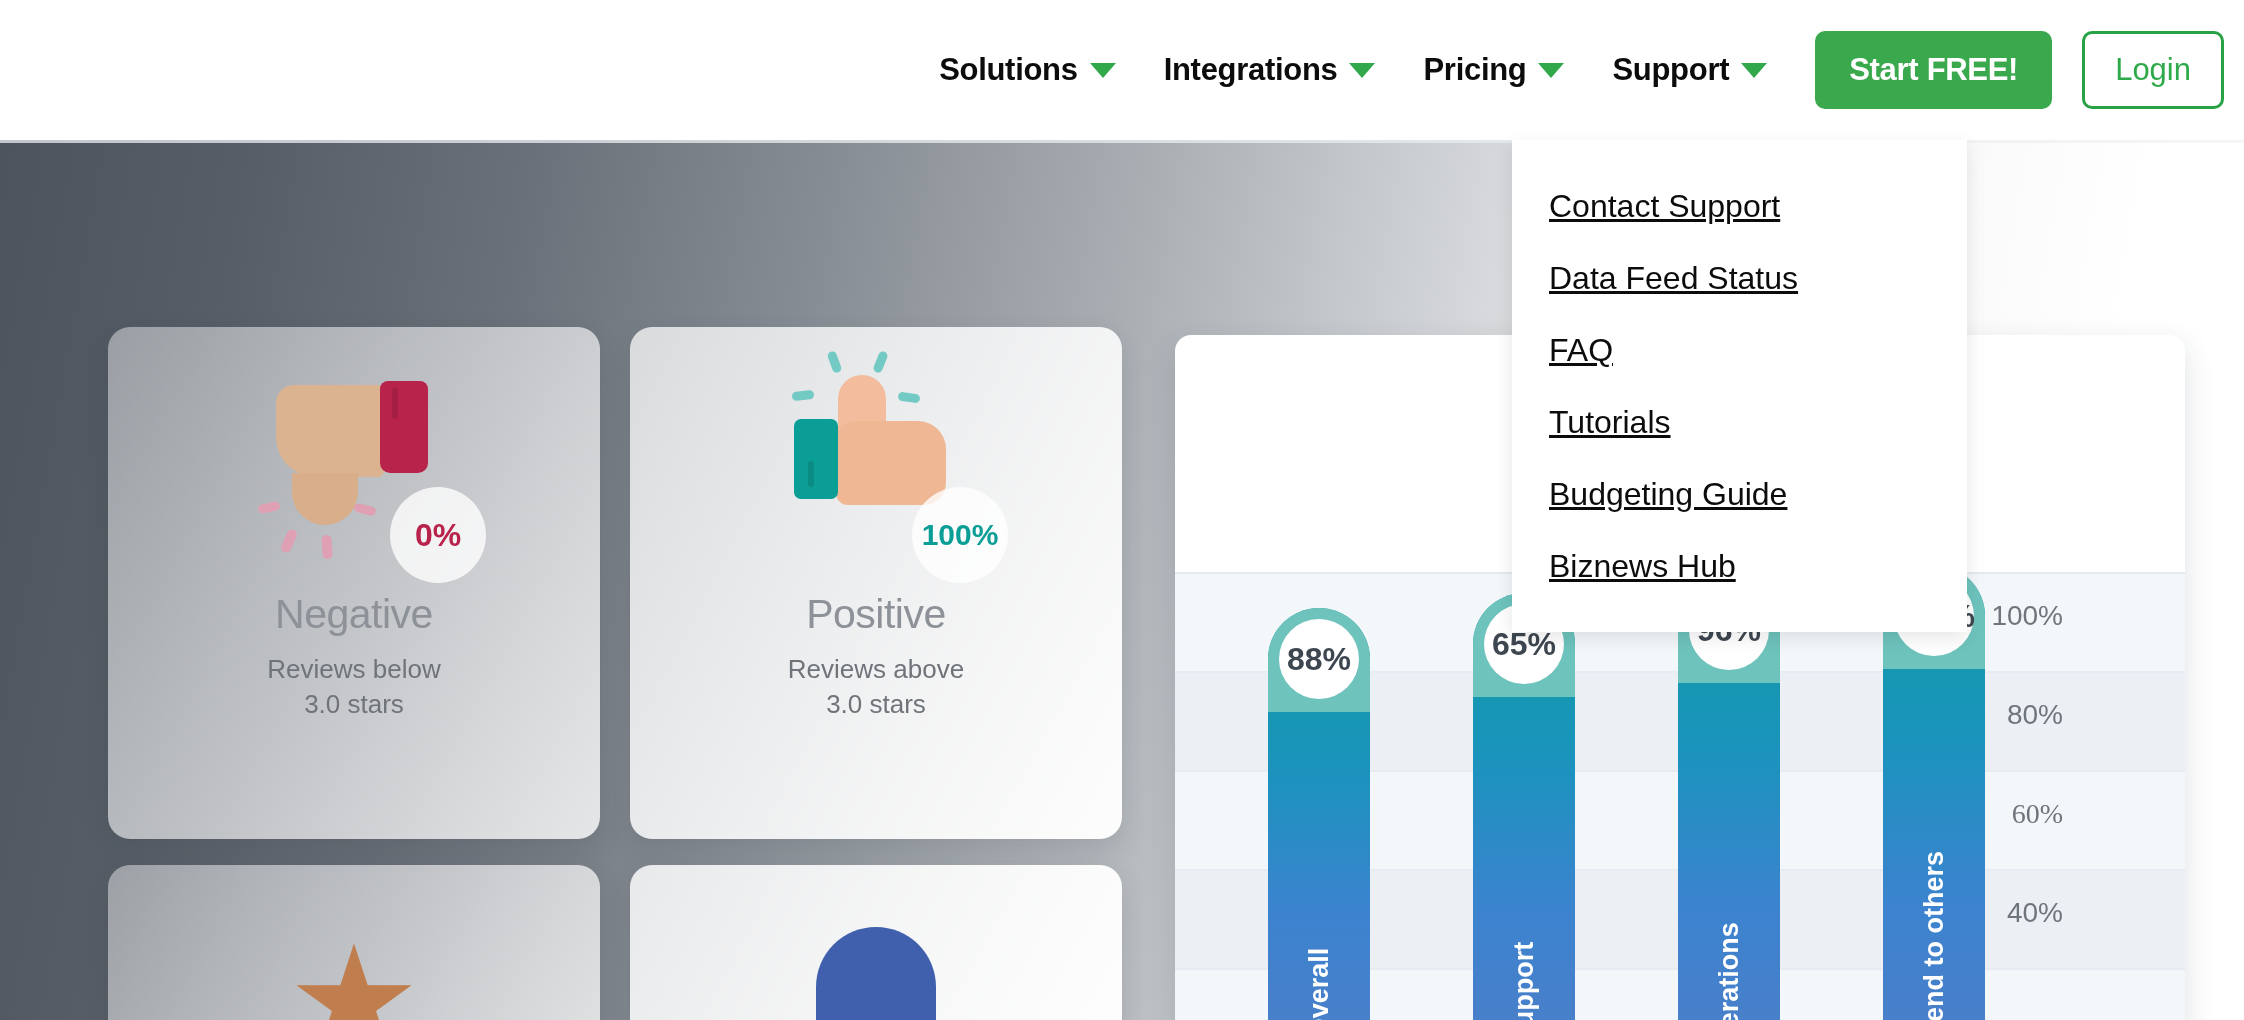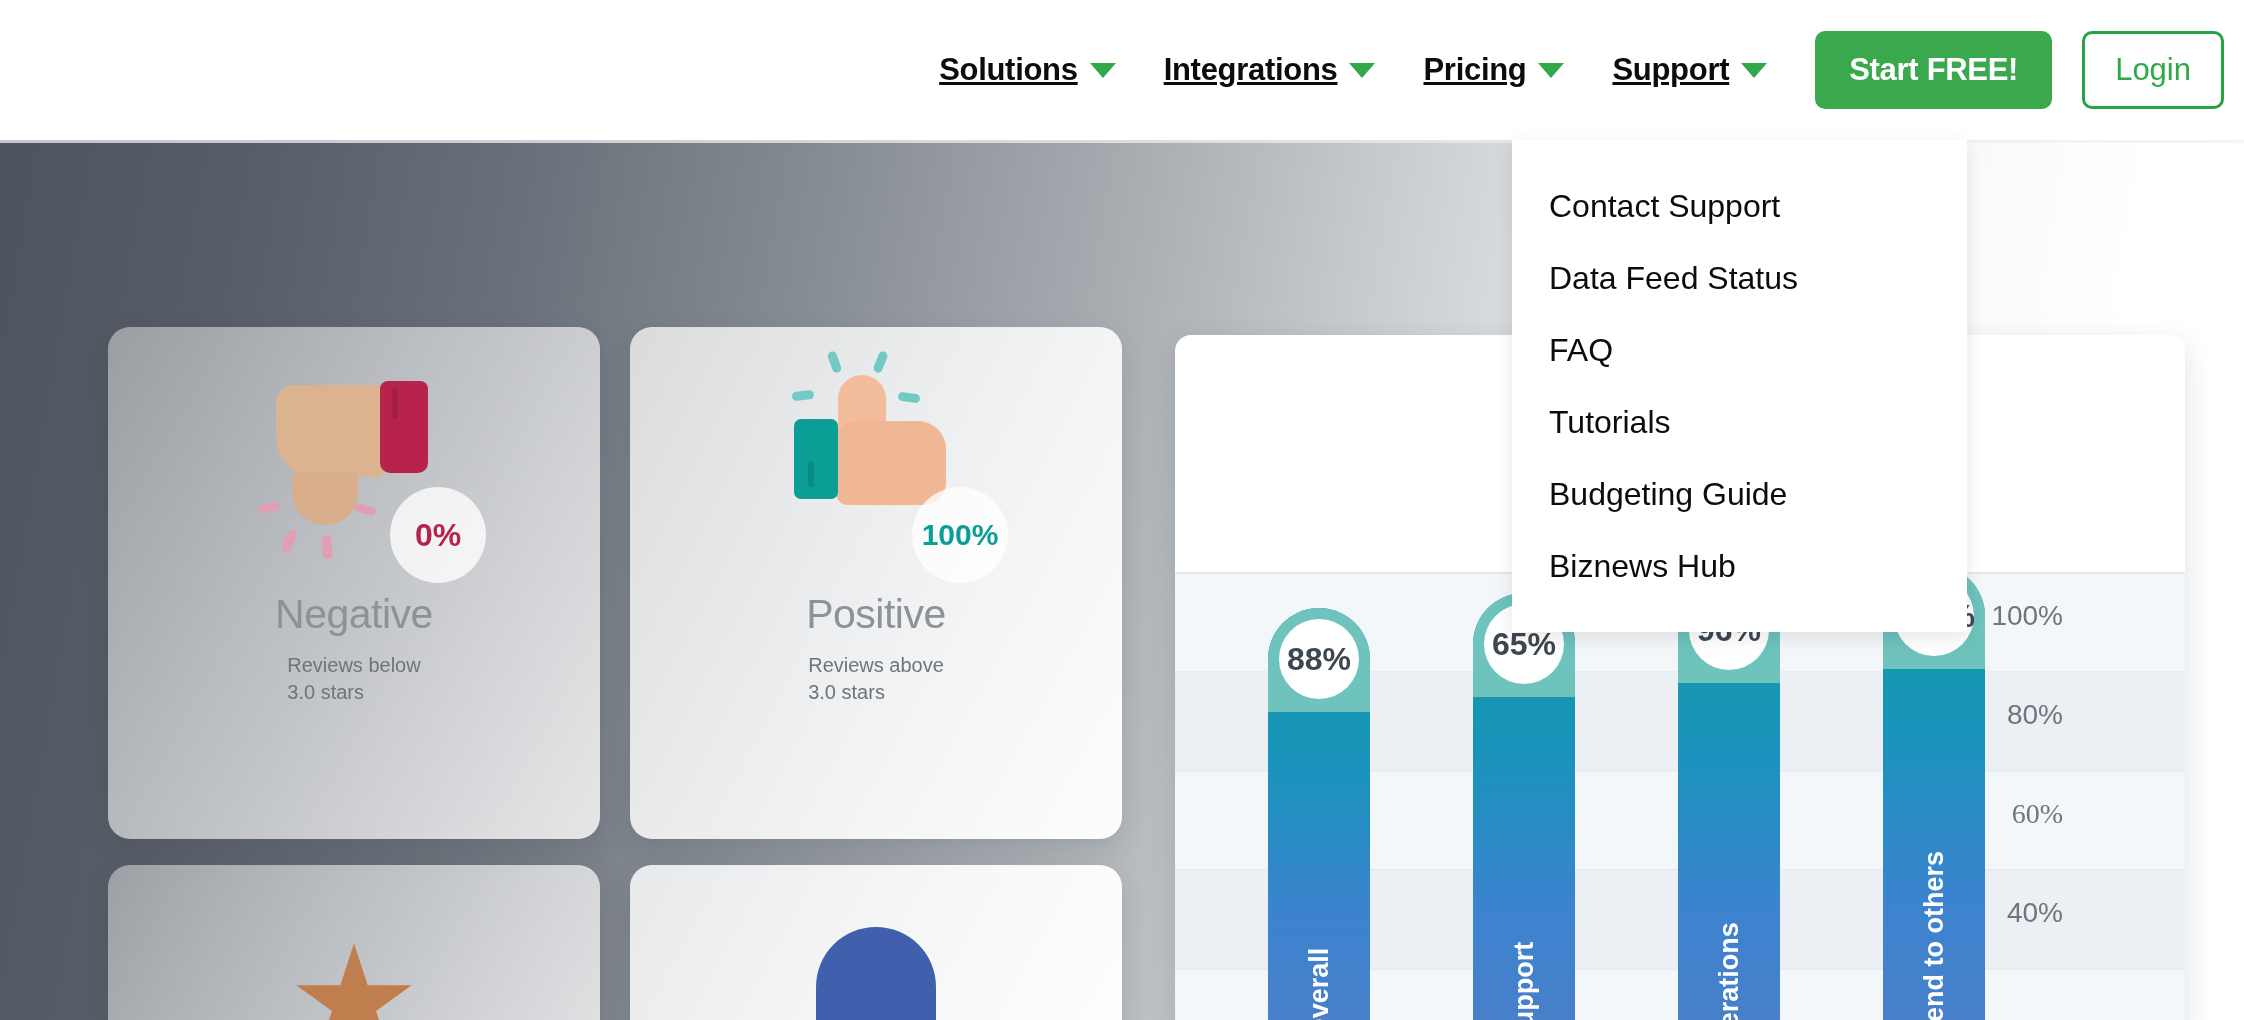--- a/index.html
+++ b/index.html
@@ -34,21 +34,21 @@
     display: flex; align-items: center; justify-content: flex-end;
     padding-right: 20px;
     z-index: 40;
   }
   .nav-items { display: flex; align-items: center; gap: 0px; }
   .nav-item {
     display: flex; align-items: center; gap: 12px;
     padding: 0 24px;
     font-size: 31px; font-weight: bold; color: #0c0c0c;
     letter-spacing: -0.3px;
-    cursor: pointer; white-space: nowrap; text-decoration: underline;
+    cursor: pointer; white-space: nowrap;
   }
   .caret {
     width: 0; height: 0;
     border-left: 13px solid transparent;
     border-right: 13px solid transparent;
     border-top: 15px solid #31a84a;
     display: inline-block;
   }
   .btn-start {
     margin-left: 24px;
@@ -82,20 +82,21 @@
     padding: 30px 0 30px 0;
     box-shadow: 0 6px 18px rgba(0,0,0,0.10);
   }
   .dd-item {
     font-size: 32px;
     color: #0c0c0c;
     padding: 16px 0 16px 37px;
     cursor: pointer;
     white-space: nowrap;
     line-height: 1.25;
+    text-decoration: underline;
   }
 
   
   .cards-area { position: absolute; left: 0; top: 140px; width: 1180px; height: 880px; }
   .scard {
     position: absolute;
     width: 492px; height: 512px;
     border-radius: 22px;
     background: linear-gradient(125deg, rgba(255,255,255,.42) 0%, rgba(255,255,255,.62) 55%, rgba(255,255,255,.80) 100%);
     box-shadow: 0 10px 26px rgba(40,45,55,0.13);
@@ -176,21 +177,21 @@
   .pct-neg { color: #b8234c; }
   .pct-pos { color: #0b9e96; font-size: 30px; }
 
   .scard-title {
     margin-top: 22px;
     font-size: 41px; font-weight: 300; color: #8d9298;
     letter-spacing: -0.5px;
   }
   .scard-sub {
     margin-top: 14px;
-    font-size: 20px; color: #6e747a; text-align: left; line-height: 1.34;
+    font-size: 26px; color: #6e747a; text-align: center; line-height: 1.34;
   }
   .star-glyph { font-size: 150px; color: #c07d4d; line-height: 1; margin-top: 60px; }
   .circle-glyph {
     width: 120px; height: 150px; margin-top: 62px;
     background: #4060ad; border-radius: 60px 60px 10px 10px;
   }
 
   
   .chart-card {
     position: absolute; left: 1175px; top: 335px;

